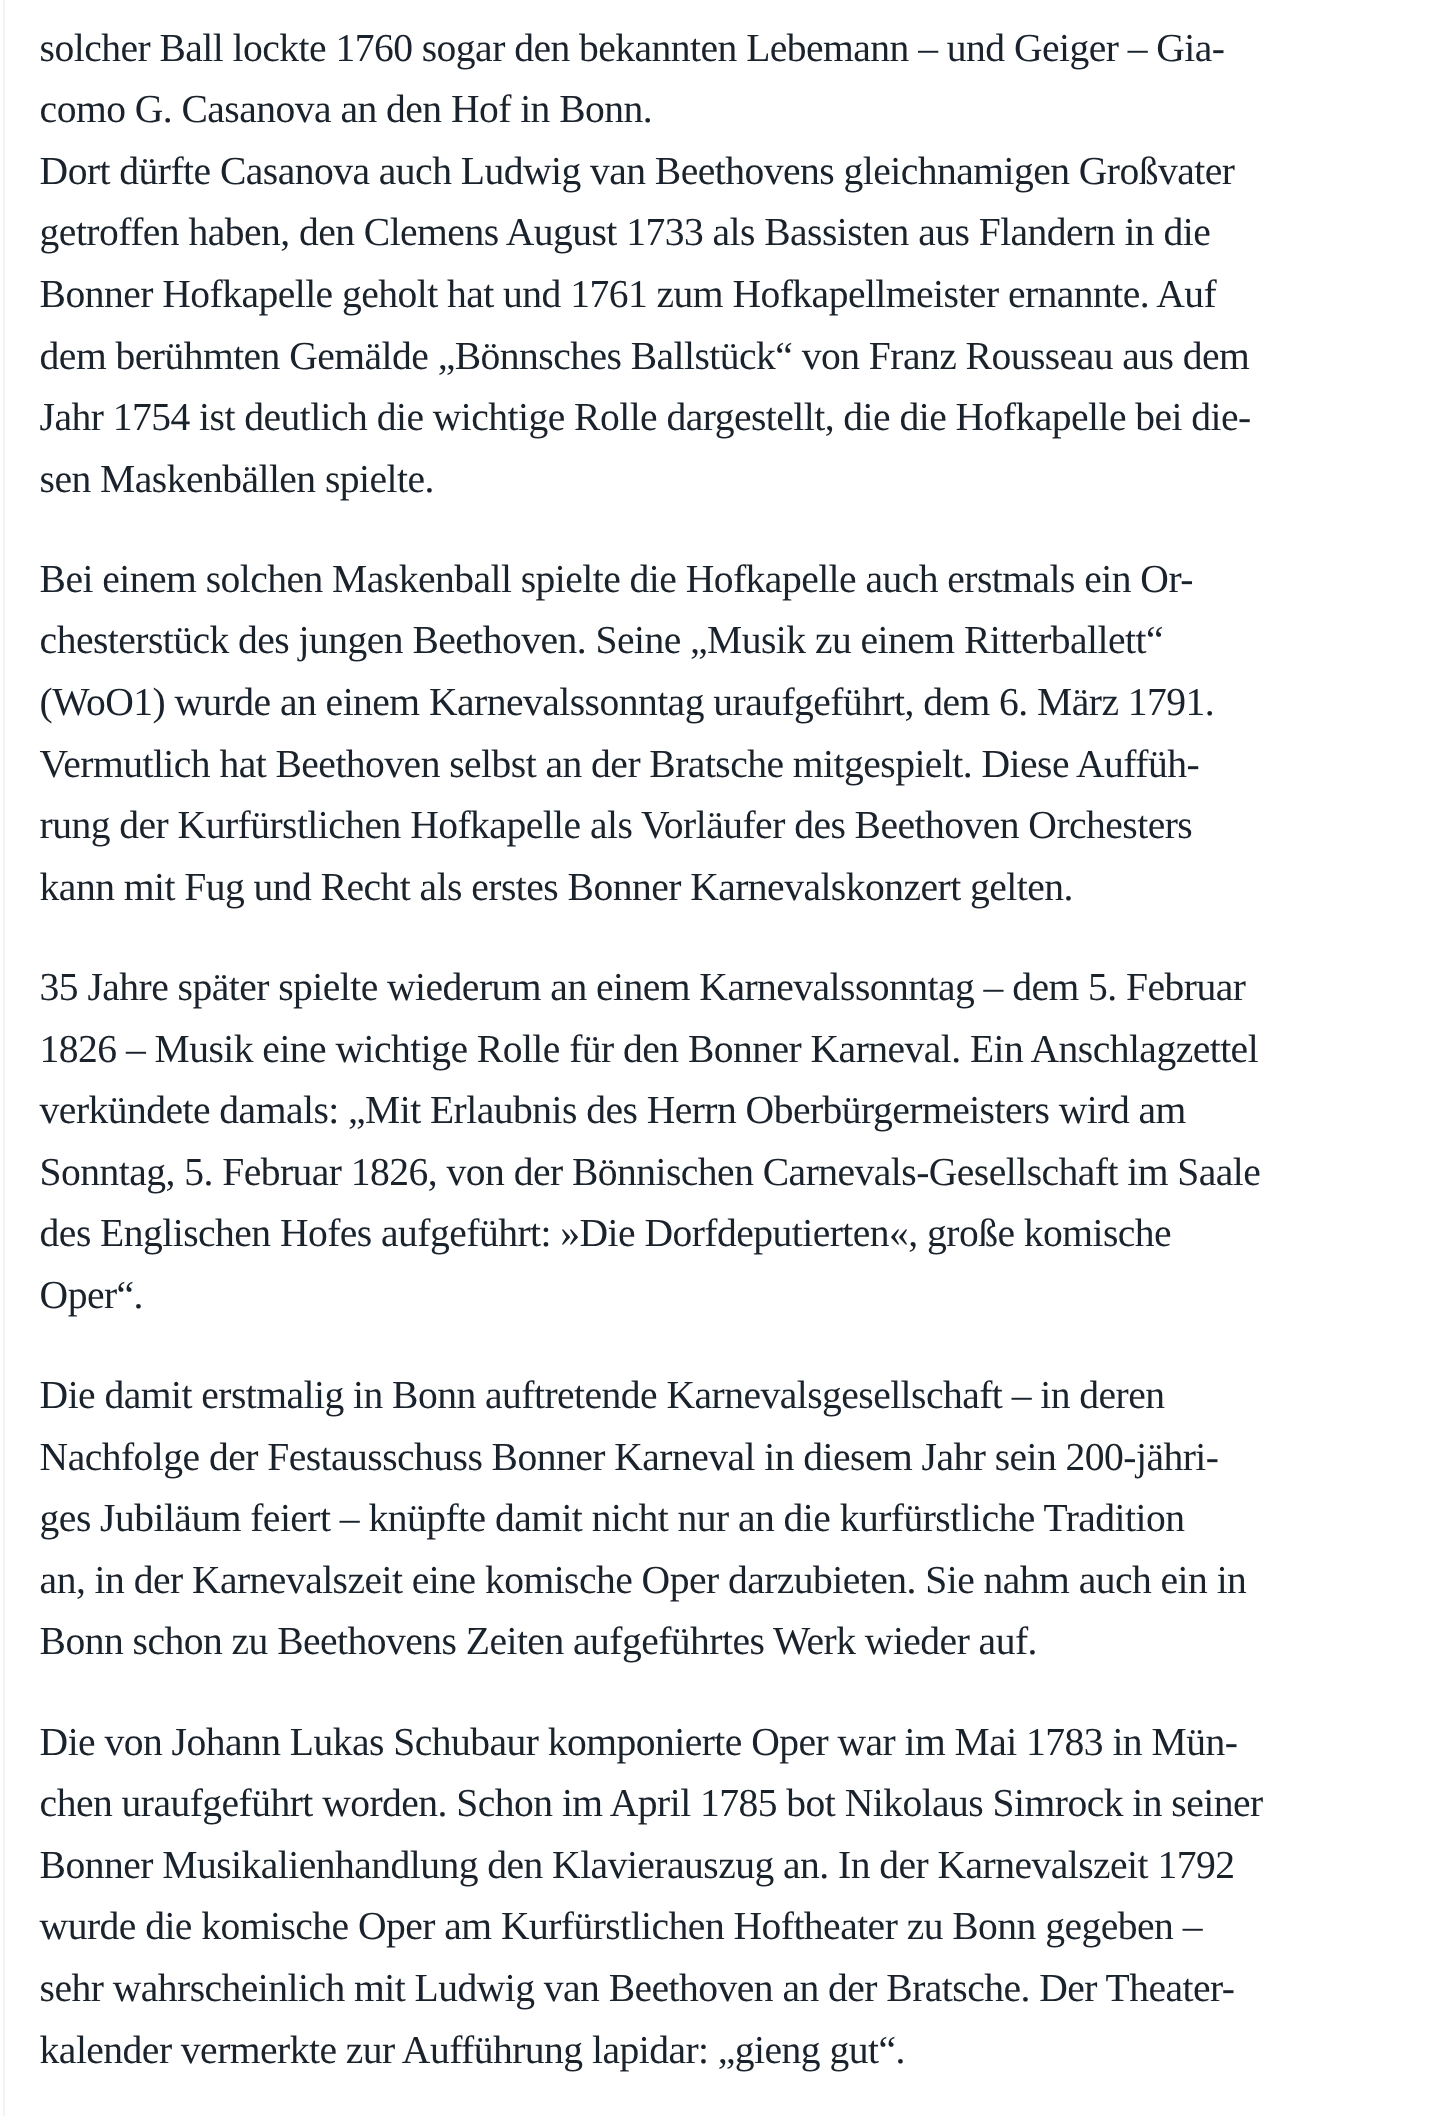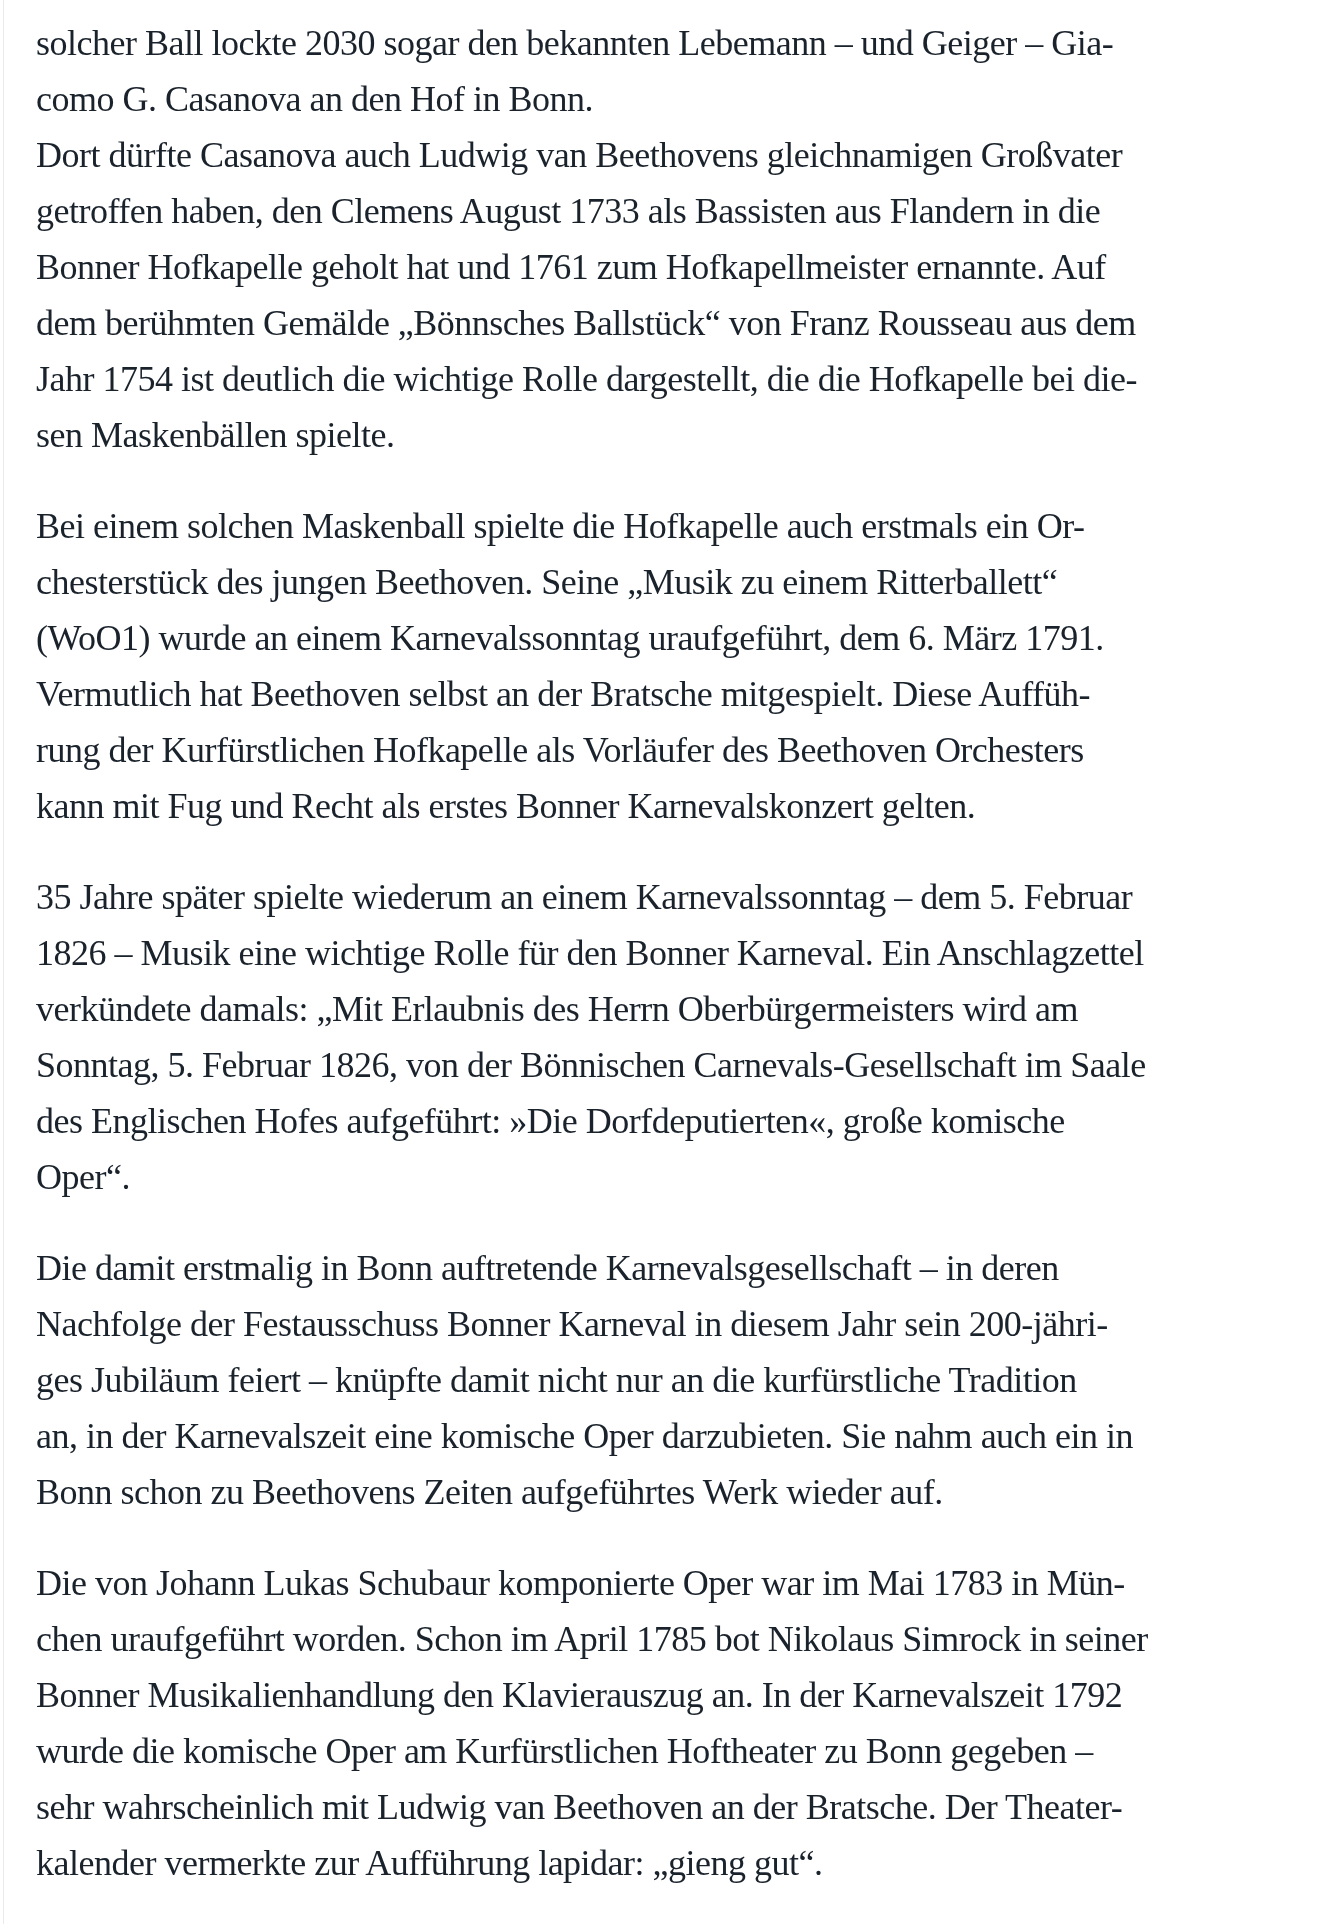--- a/index.html
+++ b/index.html
@@ -40,21 +40,21 @@
   .para.no-gap {
     margin-bottom: 0;
   }
 </style>
 </head>
 <body>
 
 <div class="left-rule"></div>
 
 <main class="article">
-  <p class="para no-gap">solcher Ball lockte 2030 sogar den bekannten Lebemann – und Geiger – Gia-
+  <p class="para no-gap">solcher Ball lockte 1760 sogar den bekannten Lebemann – und Geiger – Gia-
 como G. Casanova an den Hof in Bonn.</p>
   <p class="para">Dort dürfte Casanova auch Ludwig van Beethovens gleichnamigen Großvater
 getroffen haben, den Clemens August 1733 als Bassisten aus Flandern in die
 Bonner Hofkapelle geholt hat und 1761 zum Hofkapellmeister ernannte. Auf
 dem berühmten Gemälde „Bönnsches Ballstück“ von Franz Rousseau aus dem
 Jahr 1754 ist deutlich die wichtige Rolle dargestellt, die die Hofkapelle bei die-
 sen Maskenbällen spielte.</p>
   <p class="para">Bei einem solchen Maskenball spielte die Hofkapelle auch erstmals ein Or-
 chesterstück des jungen Beethoven. Seine „Musik zu einem Ritterballett“
 (WoO1) wurde an einem Karnevalssonntag uraufgeführt, dem 6. März 1791.

